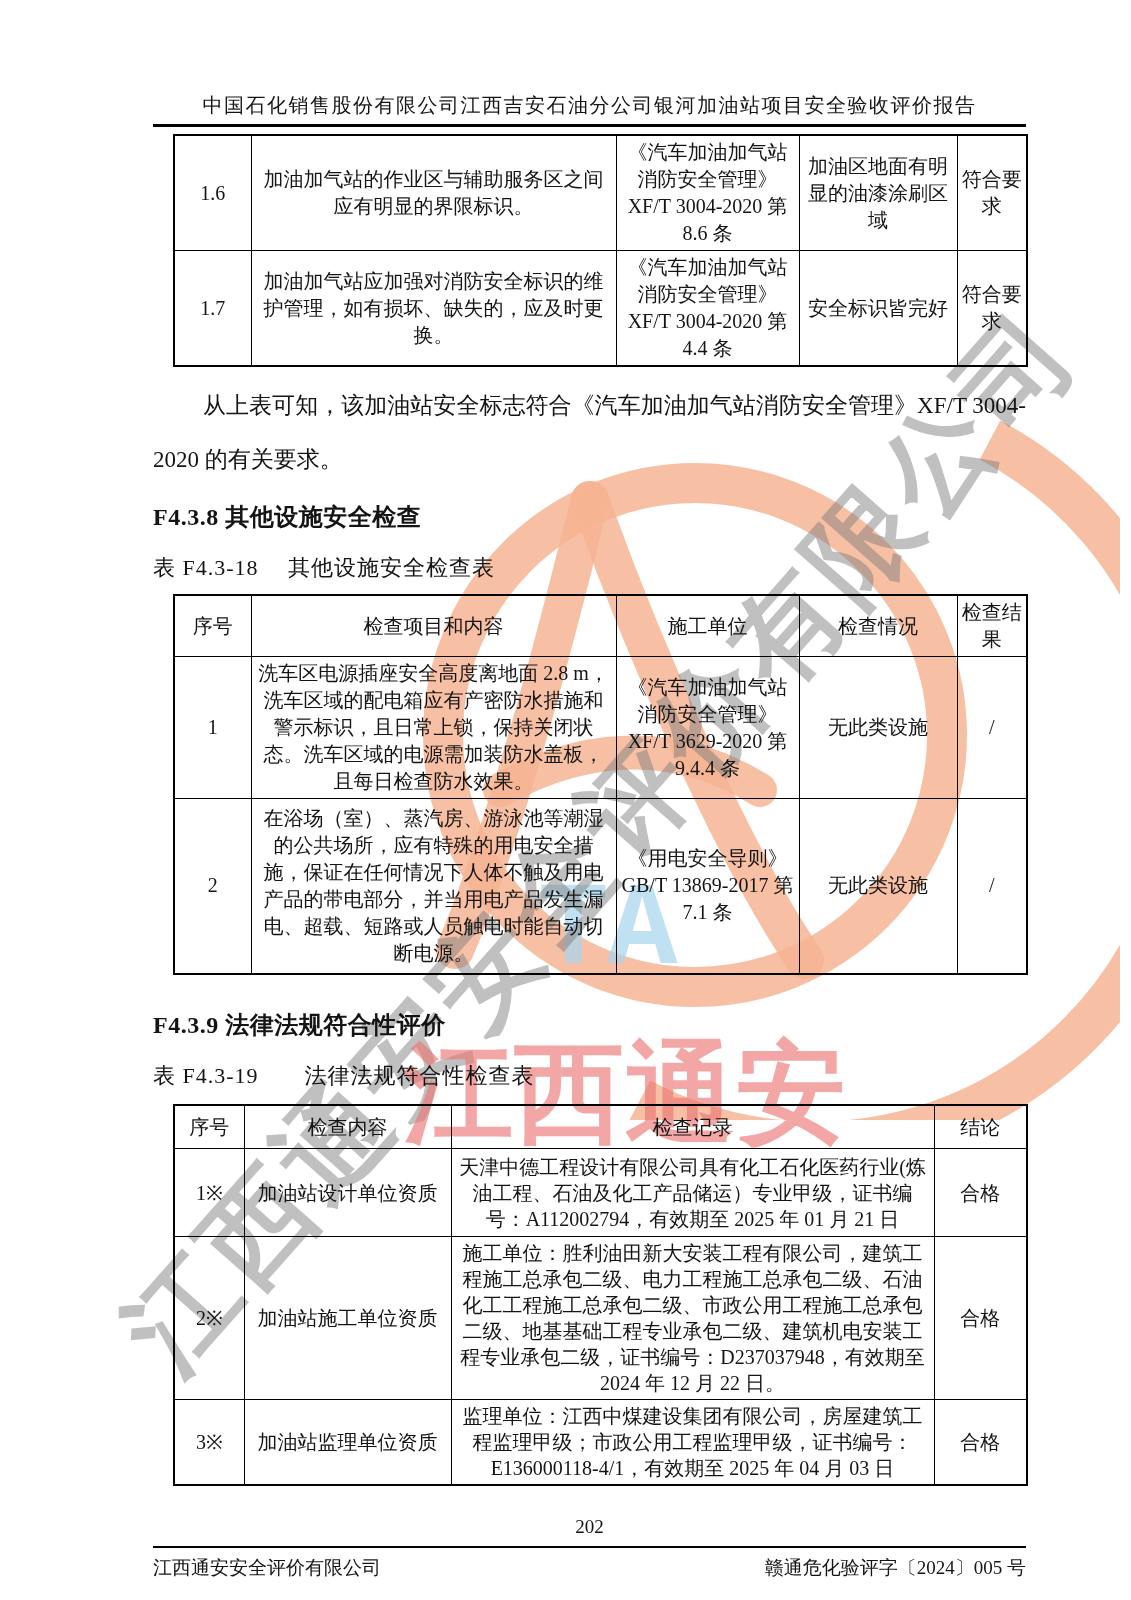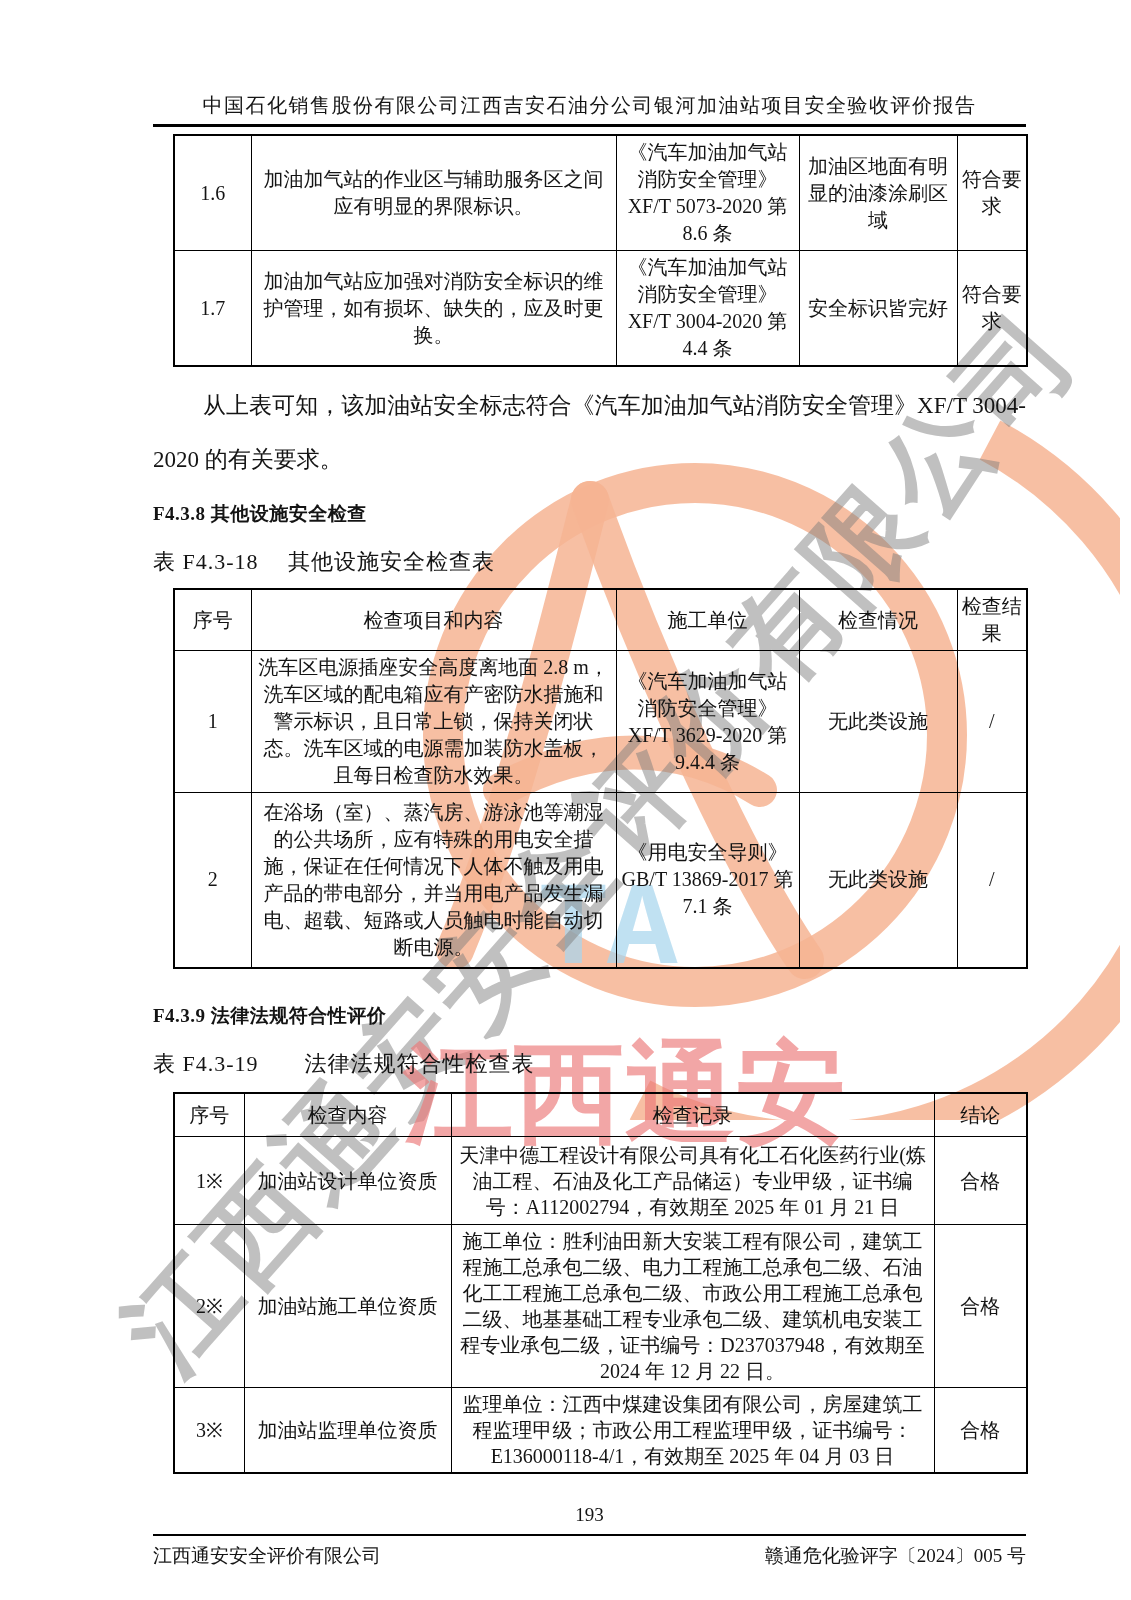--- a/index.html
+++ b/index.html
@@ -48,21 +48,21 @@
   .tbl-a .r1{height:101px;} .tbl-a .r2{height:106px;}
   .tbl-b{margin-top:11px;}
   .tbl-b .hrow{height:52px;} .tbl-b .r1{height:140px;} .tbl-b .r2{height:175px;}
   .tbl-c{margin-top:13px;}
   .tbl-c td, .tbl-c th{line-height:26px;}
   .tbl-c .hrow{height:44px;} .tbl-c .r1{height:88px;} .tbl-c .r2{height:156px;} .tbl-c .r3{height:82px;}
   .para{
     margin:12px 0 0 0; font-size:23px; line-height:54px; text-indent:50px; text-align:justify;
   }
   .sec-h{
-    margin:14px 0 0 0; font-size:19px; font-weight:bold; letter-spacing:0.5px;
+    margin:14px 0 0 0; font-size:24px; font-weight:bold; letter-spacing:0.5px;
   }
   .tbl-caption{
     margin-top:20px; text-align:left; font-size:22px; letter-spacing:1px;
   }
   .page-num{margin-top:30px; text-align:center; font-size:19px;}
   .footer-rule{border-bottom:2.5px solid #000; margin-top:8px;}
   .footer-row{
     display:flex; justify-content:space-between; margin-top:7px; font-size:19px;
   }
 </style>
@@ -97,21 +97,21 @@
           <col style="width:77px">
           <col style="width:365px">
           <col style="width:183px">
           <col style="width:158px">
           <col style="width:70px">
         </colgroup>
       <tbody>
           <tr class="r1">
         <td>1.6</td>
         <td>加油加气站的作业区与辅助服务区之间应有明显的界限标识。</td>
-        <td>《汽车加油加气站消防安全管理》XF/T 5073-2020 第 8.6 条</td>
+        <td>《汽车加油加气站消防安全管理》XF/T 3004-2020 第 8.6 条</td>
         <td>加油区地面有明显的油漆涂刷区域</td>
         <td>符合要求</td>
       </tr>
       <tr class="r2">
         <td>1.7</td>
         <td>加油加气站应加强对消防安全标识的维护管理，如有损坏、缺失的，应及时更换。</td>
         <td>《汽车加油加气站消防安全管理》XF/T 3004-2020 第 4.4 条</td>
         <td>安全标识皆完好</td>
         <td>符合要求</td>
       </tr>
@@ -187,21 +187,21 @@
       </tr>
       <tr class="r3">
         <td>3※</td>
         <td>加油站监理单位资质</td>
         <td>监理单位：江西中煤建设集团有限公司，房屋建筑工程监理甲级；市政公用工程监理甲级，证书编号：E136000118-4/1，有效期至 2025 年 04 月 03 日</td>
         <td>合格</td>
       </tr>
     </tbody>
       </table>
 
-    <div class="page-num">193</div>
+    <div class="page-num">202</div>
     <div class="footer-rule"></div>
     <div class="footer-row">
       <span>江西通安安全评价有限公司</span>
       <span>赣通危化验评字〔2024〕005 号</span>
     </div>
 
   </div>
 </div>
 
 </body></html>

